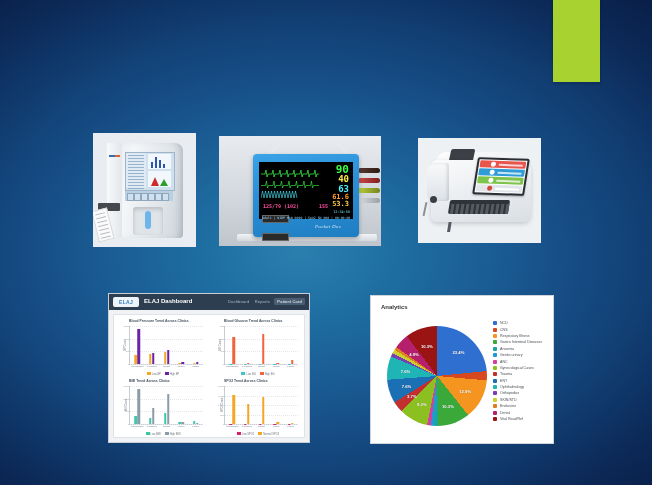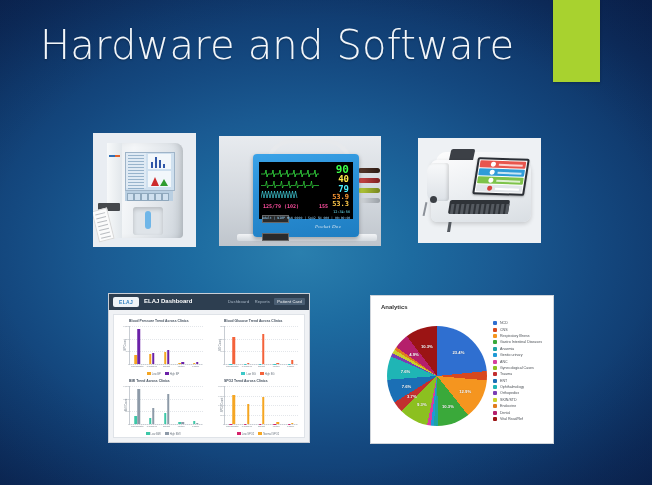--- a/index.html
+++ b/index.html
@@ -159,21 +159,20 @@
   .lrow{display:flex;align-items:center;height:6.4px;}
   .lrow i{width:4px;height:4px;border-radius:1px;margin-right:3px;flex:none;}
   .lrow span{font-size:3.6px;color:#4a4f55;white-space:nowrap;overflow:hidden;}
 </style>
 </head>
 <body>
 
 <div class="slide">
 
   <div class="accent-bar"></div>
-  <div class="title">Hardware and Software</div>
 
   <div class="photo" id="ph-hema">
     <div class="hema-body"></div>
     <div class="hema-side"></div>
     <div class="hema-brand"></div>
     <div class="hema-screen"></div>
     <div class="hema-scr-l">
       <i></i>
         <i></i>
         <i></i>
@@ -245,22 +244,22 @@
                  L54,17 L56,8 L58,22 L60,17 L69,17 L71,8 L73,22 L75,17 L84,17 L86,8 L88,22 L90,17
                  L99,17 L101,8 L103,22 L105,17 L116,17" fill="none" stroke="#3cff4a" stroke-width="1.2"></path>
       </svg>
       <svg class="ecg" style="top:26px;height:13px" viewBox="0 0 116 26" preserveAspectRatio="none">
         <path d="M0,20 L3,6 L6,20 L9,6 L12,20 L15,6 L18,20 L21,6 L24,20 L27,6 L30,20 L33,6 L36,20
                  L39,6 L42,20 L45,6 L48,20 L51,6 L54,20 L57,6 L60,20 L63,6 L66,20 L69,6 L72,20" fill="none" stroke="#4df0ff" stroke-width="1.2"></path>
       </svg>
 
       <div class="vit" style="top:2px;font-size:11px;color:#3cff4a">90</div>
       <div class="vit" style="top:13px;font-size:9px;color:#ffe94a">40</div>
-      <div class="vit" style="top:23px;font-size:9px;color:#4df0ff">79</div>
-      <div class="vit" style="top:32px;font-size:7px;color:#ff9a33">53.9</div>
+      <div class="vit" style="top:23px;font-size:9px;color:#4df0ff">63</div>
+      <div class="vit" style="top:32px;font-size:7px;color:#ff9a33">61.6</div>
       <div class="vit" style="top:39px;font-size:7px;color:#ffc94a">53.3</div>
 
       <div class="bp-line">125/79 (102)</div>
       <div class="bp-line" style="left:60px">155</div>
 
       <div class="mon-btns"><i></i><i></i></div>
       <div class="mon-status">Adult | NIBP MAN 0000 | SpO2 SN 000 | 00:00:00</div>
       <div class="mon-batt">12:34:56</div>
     </div>
   </div>

